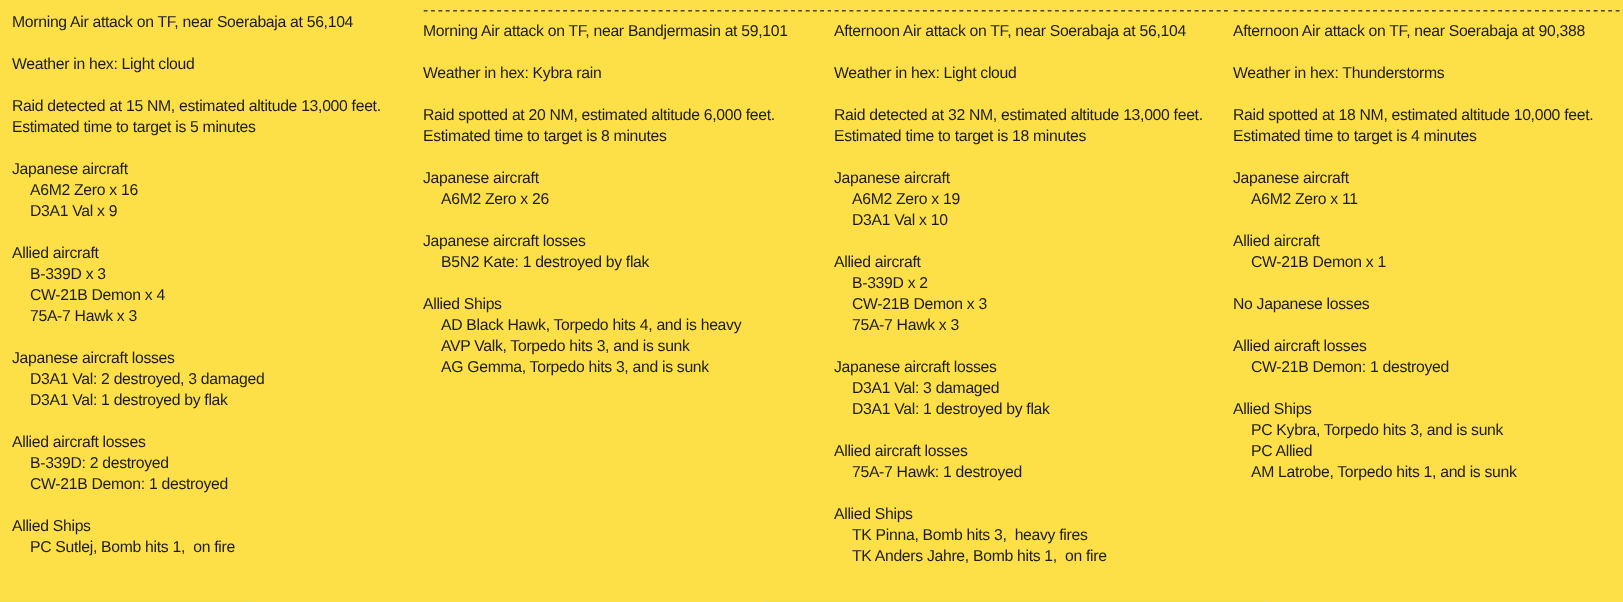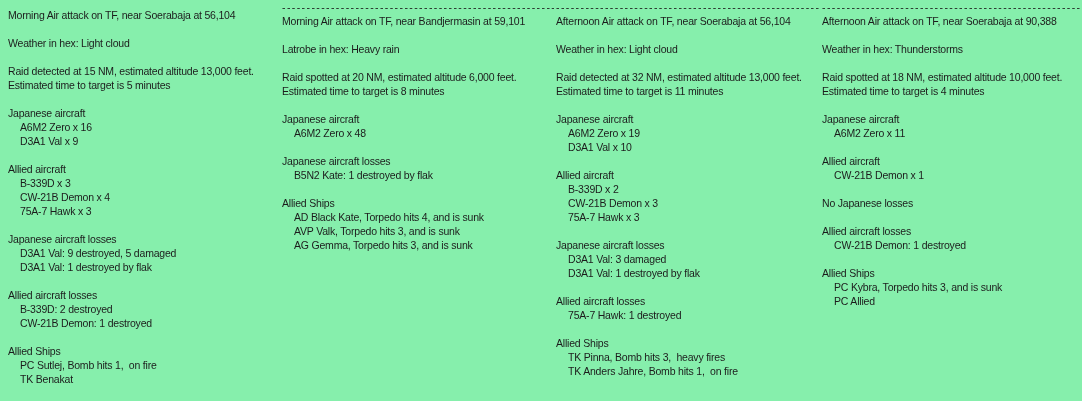--- a/index.html
+++ b/index.html
@@ -2,21 +2,21 @@
 <html><head>
 <meta charset="utf-8">
 <style>
   html, body { margin: 0; padding: 0; }
   body {
     width: 1082px; height: 401px; overflow: hidden;
     background: #d6d2cf;
   }
   #screen {
     position: relative; width: 1082px; height: 401px;
-    background: #86efac;
+    background: #fde047;
     font-family: "Liberation Sans", "DejaVu Sans", sans-serif;
     font-size: 10.5px; letter-spacing: -0.2px;
     color: #1c1c1c;
   }
   .col { position: absolute; top: 0; height: 401px; overflow: hidden; }
   .col.c1 { left: 8px;   width: 273px; padding-top: 8px; }
   .col.c2 { left: 282px; width: 272px; }
   .col.c3 { left: 556px; width: 264px; }
   .col.c4 { left: 822px; width: 260px; }
   .line { height: 14px; line-height: 14px; white-space: pre; overflow: hidden; }
@@ -38,59 +38,58 @@
       <div class="line">Japanese aircraft</div>
       <div class="line indent">A6M2 Zero x 16</div>
       <div class="line indent">D3A1 Val x 9</div>
       <div class="line"></div>
       <div class="line">Allied aircraft</div>
       <div class="line indent">B-339D x 3</div>
       <div class="line indent">CW-21B Demon x 4</div>
       <div class="line indent">75A-7 Hawk x 3</div>
       <div class="line"></div>
       <div class="line">Japanese aircraft losses</div>
-      <div class="line indent">D3A1 Val: 9 destroyed, 5 damaged</div>
+      <div class="line indent">D3A1 Val: 2 destroyed, 3 damaged</div>
       <div class="line indent">D3A1 Val: 1 destroyed by flak</div>
       <div class="line"></div>
       <div class="line">Allied aircraft losses</div>
       <div class="line indent">B-339D: 2 destroyed</div>
       <div class="line indent">CW-21B Demon: 1 destroyed</div>
       <div class="line"></div>
       <div class="line">Allied Ships</div>
       <div class="line indent">PC Sutlej, Bomb hits 1,  on fire</div>
-      <div class="line indent">TK Benakat</div>
     </div>
   <div class="col c2">
       <div class="line sep">------------------------------------------------------------</div>
       <div class="line">Morning Air attack on TF, near Bandjermasin at 59,101</div>
       <div class="line"></div>
-      <div class="line">Latrobe in hex: Heavy rain</div>
+      <div class="line">Weather in hex: Kybra rain</div>
       <div class="line"></div>
       <div class="line">Raid spotted at 20 NM, estimated altitude 6,000 feet.</div>
       <div class="line">Estimated time to target is 8 minutes</div>
       <div class="line"></div>
       <div class="line">Japanese aircraft</div>
-      <div class="line indent">A6M2 Zero x 48</div>
+      <div class="line indent">A6M2 Zero x 26</div>
       <div class="line"></div>
       <div class="line">Japanese aircraft losses</div>
       <div class="line indent">B5N2 Kate: 1 destroyed by flak</div>
       <div class="line"></div>
       <div class="line">Allied Ships</div>
-      <div class="line indent">AD Black Kate, Torpedo hits 4, and is sunk</div>
+      <div class="line indent">AD Black Hawk, Torpedo hits 4, and is heavy</div>
       <div class="line indent">AVP Valk, Torpedo hits 3, and is sunk</div>
       <div class="line indent">AG Gemma, Torpedo hits 3, and is sunk</div>
     </div>
   <div class="col c3">
       <div class="line sep">------------------------------------------------------------</div>
       <div class="line">Afternoon Air attack on TF, near Soerabaja at 56,104</div>
       <div class="line"></div>
       <div class="line">Weather in hex: Light cloud</div>
       <div class="line"></div>
       <div class="line">Raid detected at 32 NM, estimated altitude 13,000 feet.</div>
-      <div class="line">Estimated time to target is 11 minutes</div>
+      <div class="line">Estimated time to target is 18 minutes</div>
       <div class="line"></div>
       <div class="line">Japanese aircraft</div>
       <div class="line indent">A6M2 Zero x 19</div>
       <div class="line indent">D3A1 Val x 10</div>
       <div class="line"></div>
       <div class="line">Allied aircraft</div>
       <div class="line indent">B-339D x 2</div>
       <div class="line indent">CW-21B Demon x 3</div>
       <div class="line indent">75A-7 Hawk x 3</div>
       <div class="line"></div>
@@ -121,14 +120,15 @@
       <div class="line indent">CW-21B Demon x 1</div>
       <div class="line"></div>
       <div class="line">No Japanese losses</div>
       <div class="line"></div>
       <div class="line">Allied aircraft losses</div>
       <div class="line indent">CW-21B Demon: 1 destroyed</div>
       <div class="line"></div>
       <div class="line">Allied Ships</div>
       <div class="line indent">PC Kybra, Torpedo hits 3, and is sunk</div>
       <div class="line indent">PC Allied</div>
+      <div class="line indent">AM Latrobe, Torpedo hits 1, and is sunk</div>
     </div>
 </div>
 
 </body></html>

